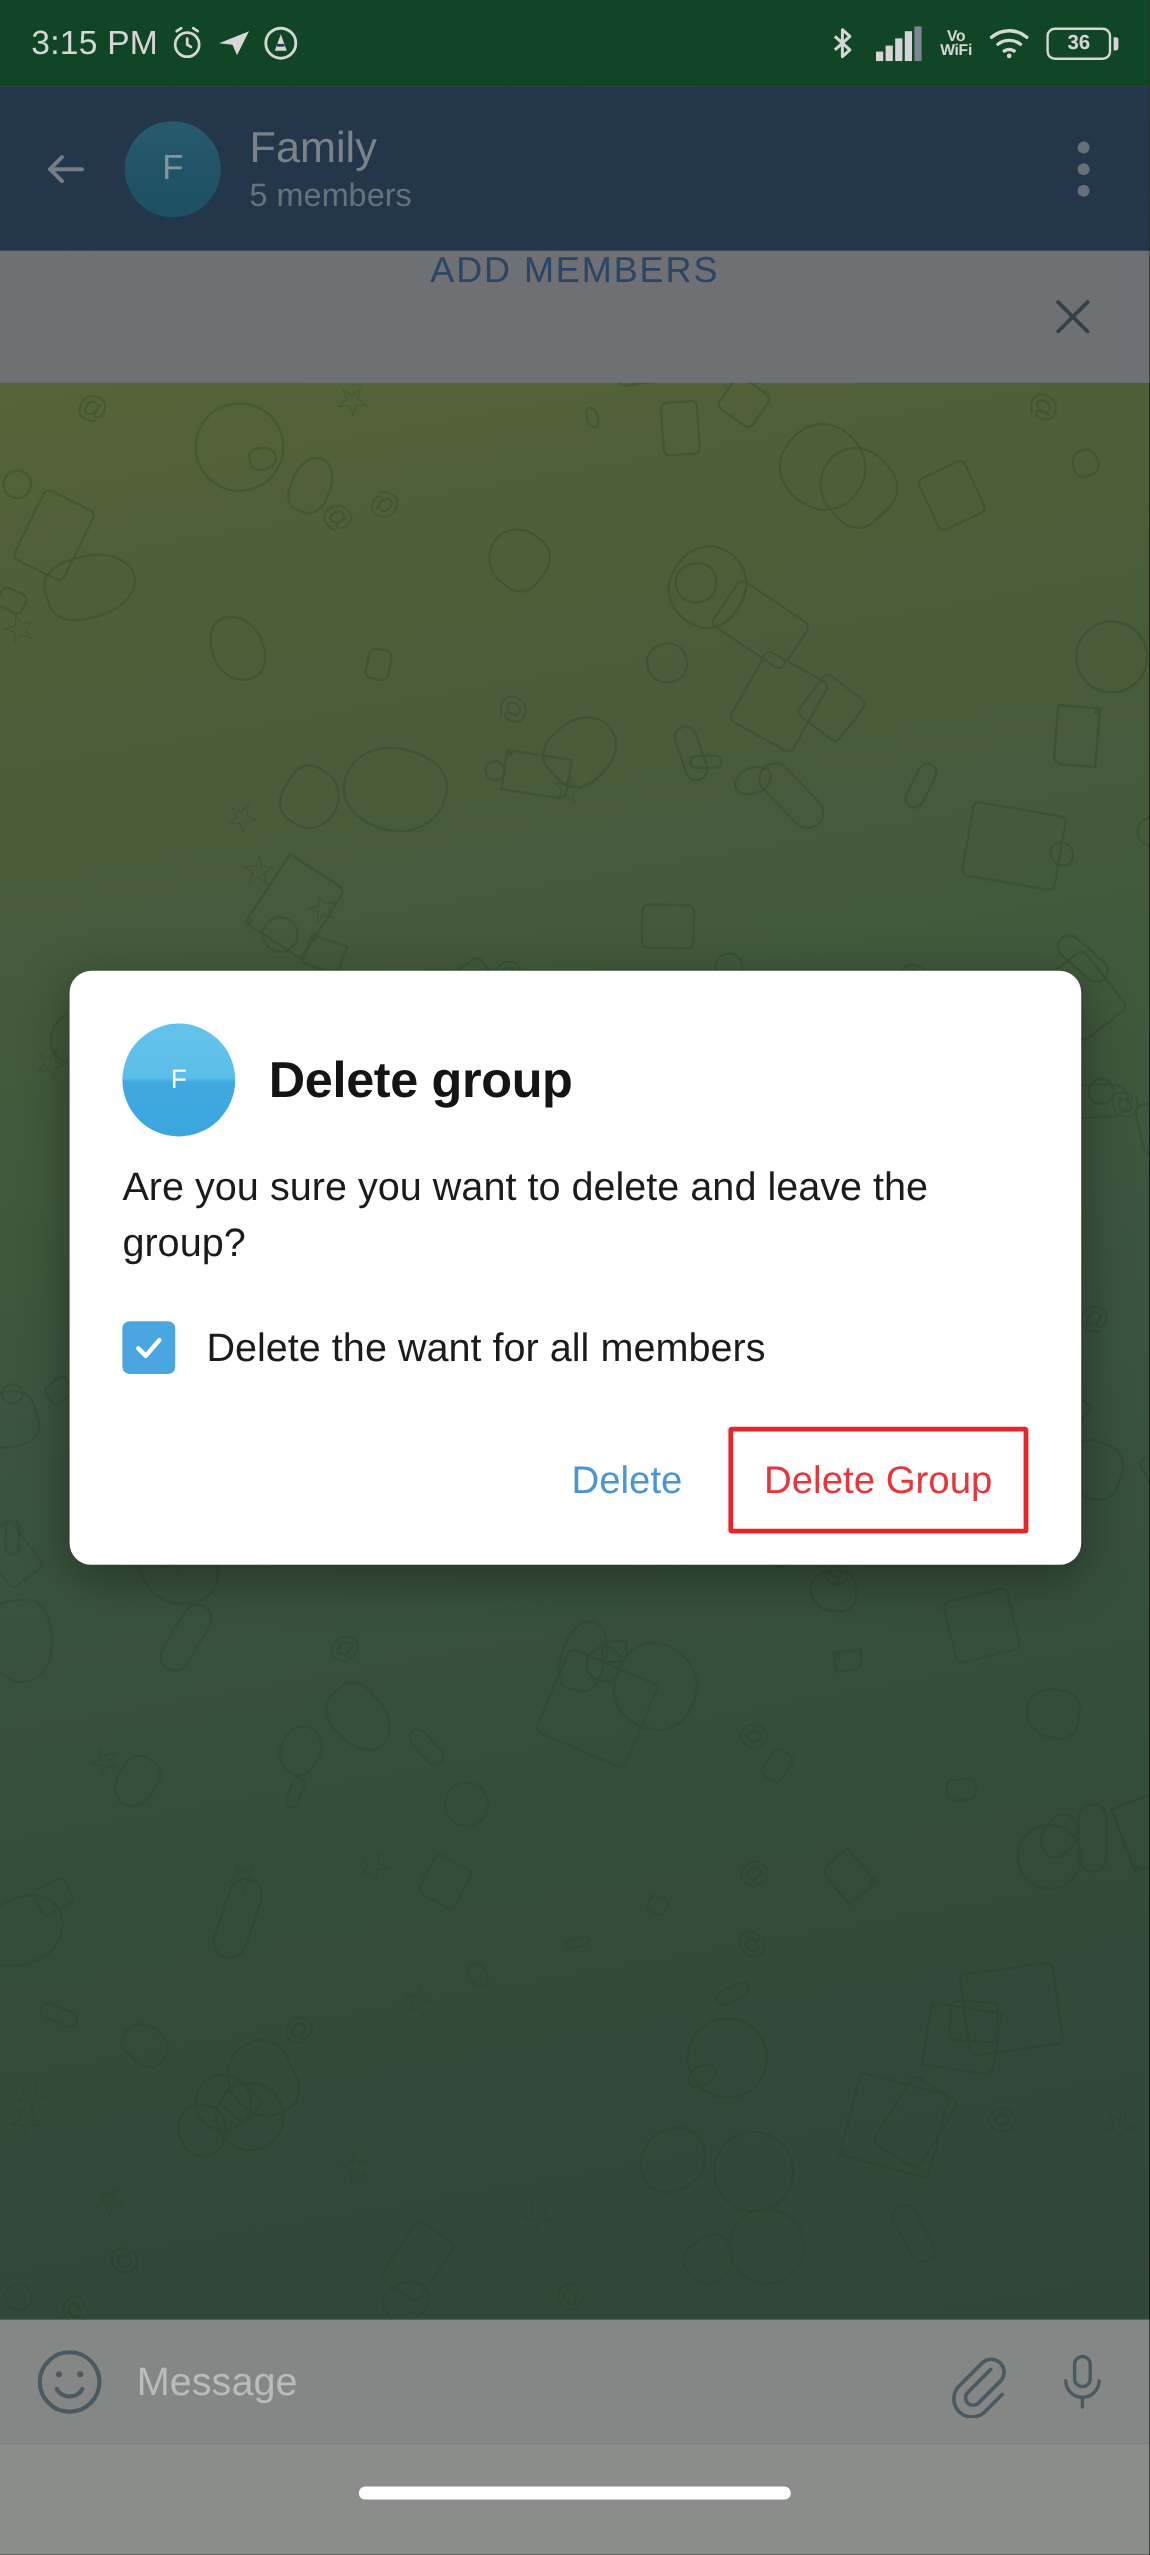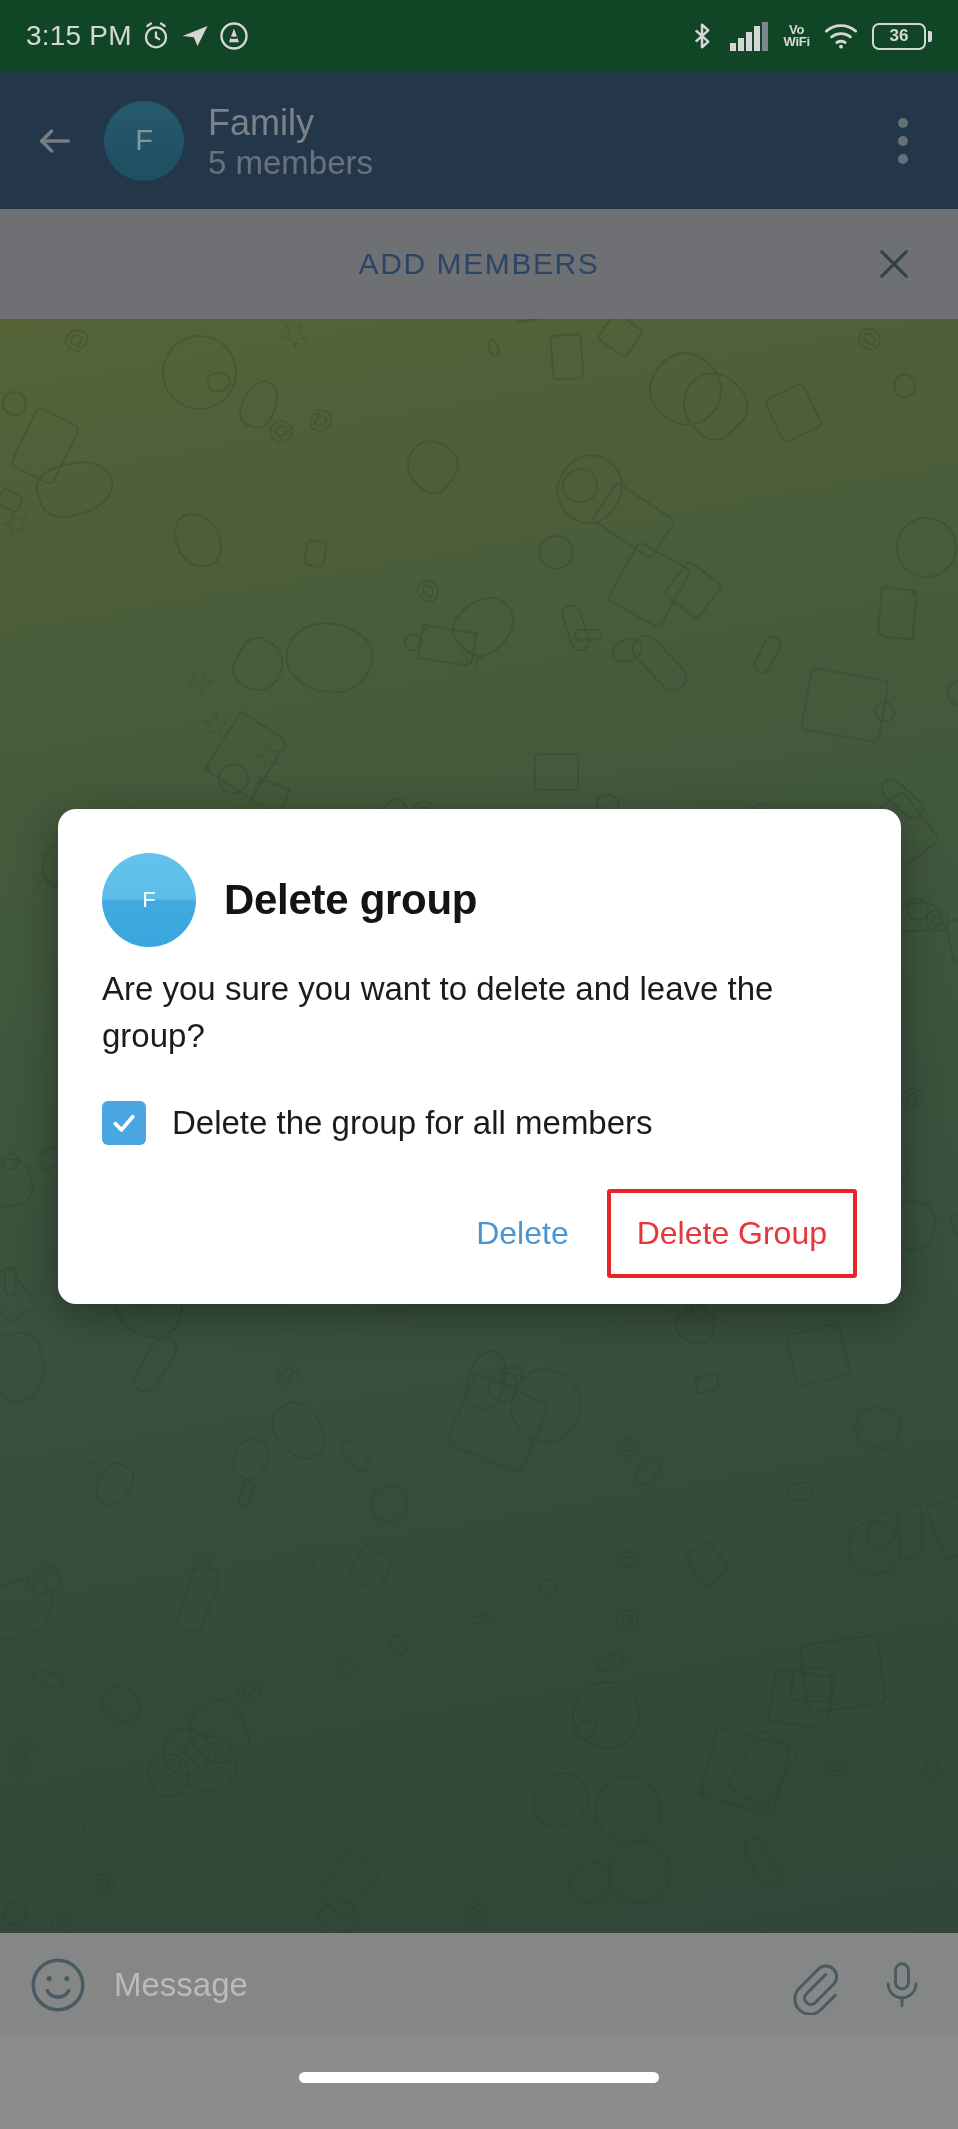--- a/index.html
+++ b/index.html
@@ -98,32 +98,32 @@
     margin-left:20px; flex:none;
     background:linear-gradient(180deg,#2f6c82 0%, #28637a 55%, #226077 100%);
     display:flex; align-items:center; justify-content:center;
     color:#9db3bd; font-size:29px; font-weight:400;
   }
   #hdr-text {
     margin-left:24px; display:flex; flex-direction:column; justify-content:center;
     flex:1 1 auto; min-width:0;
   }
   #hdr-title { font-size:36px; color:#939ba4; font-weight:400; line-height:42px; }
-  #hdr-sub   { font-size:33px; color:#7d8893; font-weight:400; line-height:34px; margin-top:2px; }
+  #hdr-sub   { font-size:27px; color:#7d8893; font-weight:400; line-height:34px; margin-top:2px; }
   #menubtn {
     width:58px; height:70px; flex:none;
     display:flex; flex-direction:column; align-items:center; justify-content:center; gap:8px;
   }
   #menubtn i { width:10px; height:10px; border-radius:50%; background:#7b858e; display:block; }
 
   
   #addbar {
     position:absolute; left:0; top:209px; width:958px; height:110px;
     background:#838689;
-    display:flex; align-items:center; justify-content:center;
+    display:flex; align-items:flex-start; justify-content:center;
   }
   #addbar-label {
     font-size:30px; letter-spacing:1.6px; font-weight:500; color:#33537a;
   }
   #closebtn {
     position:absolute; right:32px; top:50%; transform:translateY(-50%);
     width:64px; height:64px; display:flex; align-items:center; justify-content:center;
   }
 
   
@@ -568,21 +568,21 @@
     </div>
 
     <div id="dlg-body">Are you sure you want to delete and leave the group?</div>
 
     <div id="dlg-check">
       <span id="checkbox">
         <svg width="30" height="30" viewBox="0 0 24 24" fill="none" stroke="#fff" stroke-width="3" stroke-linecap="round" stroke-linejoin="round">
           <path d="M5 12.5 L10 17.5 L19 7"></path>
         </svg>
       </span>
-      <span id="check-label">Delete the group for all members</span>
+      <span id="check-label">Delete the want for all members</span>
     </div>
 
     <div id="dlg-actions">
       <button id="cancel-btn">Delete</button>
       <div id="delete-btn-wrap">
         <button id="delete-btn">Delete Group</button>
       </div>
     </div>
   </div>
 

